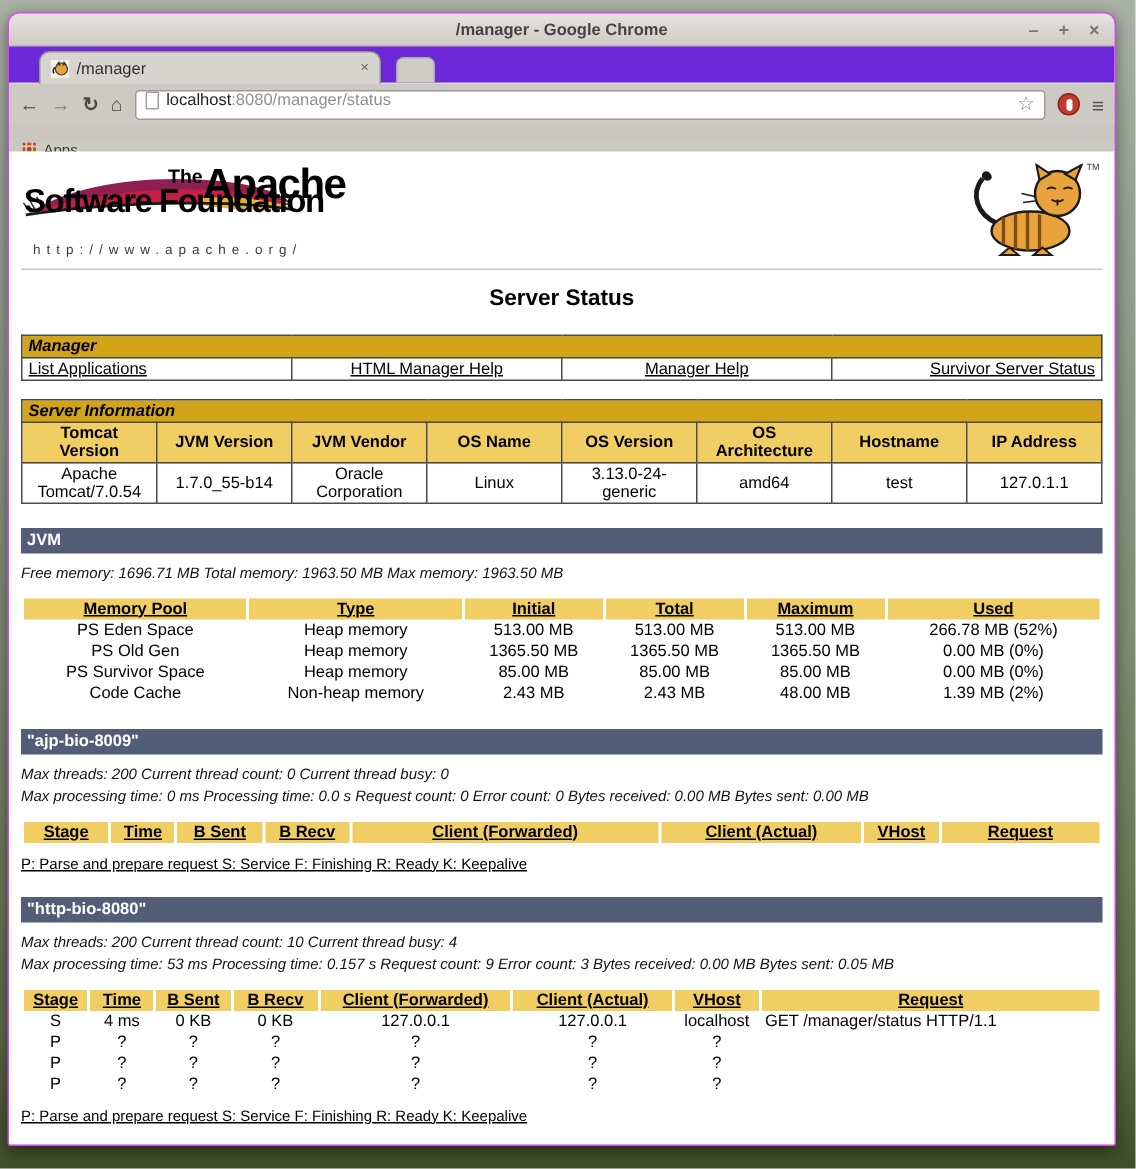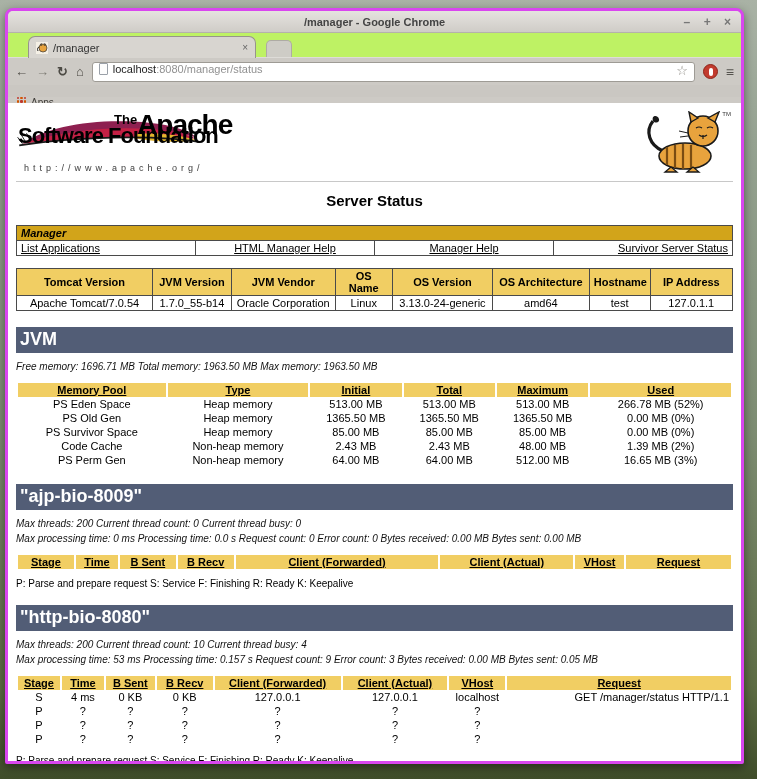--- a/index.html
+++ b/index.html
@@ -4,32 +4,32 @@
 <style>
   * { margin:0; padding:0; box-sizing:border-box; }
   html,body { width:757px; height:779px; }
   body {
     font-family:"Liberation Sans", sans-serif;
     background:linear-gradient(180deg,#a9b2a5 0%,#95a291 18%,#7d8c72 55%,#5d6c44 88%,#3f4d2a 100%);
     position:relative; overflow:hidden;
   }
   .window {
     position:absolute; left:5px; top:8px; width:739px; height:756px;
-    background:#cac7c2; border:3px solid #d946ef;
+    background:#cac7c2; border:1px solid #d946ef;
     border-radius:8px 8px 2px 2px; box-shadow:0 3px 10px rgba(0,0,0,.45);
     overflow:hidden;
   }
   .titlebar {
     height:22px; background:linear-gradient(#e5e3df,#cfccc7);
     text-align:center; line-height:22px; font-size:11px; font-weight:bold; color:#444;
     position:relative; border-bottom:1px solid #b5b2ac;
   }
   .win-controls { position:absolute; right:10px; top:0; font-size:12px; color:#777; }
   .win-controls span { margin-left:10px; cursor:pointer; }
-  .tabstrip { height:24px; background:#bef264; position:relative; }
+  .tabstrip { height:24px; background:#6d28d9; position:relative; }
   .tab {
     position:absolute; left:20px; top:3px; width:228px; height:22px;
     background:#d8d5d0; border:1px solid #97948c; border-bottom:none;
     border-radius:7px 7px 0 0; display:flex; align-items:center; gap:5px;
     padding:0 7px; font-size:11px; color:#333;
   }
   .tab-close { margin-left:auto; color:#666; font-size:10px; }
   .newtab-stub {
     position:absolute; left:258px; top:7px; width:26px; height:17px;
     background:#ceccc6; border:1px solid #aeaba4; border-bottom:none; border-radius:5px 5px 0 0;
@@ -86,40 +86,40 @@
   .manager-links td:nth-child(1) { width:23%; text-align:left; }
   .manager-links td:nth-child(2) { width:27%; text-align:center; }
   .manager-links td:nth-child(3) { width:18%; text-align:center; }
   .manager-links td:nth-child(4) { width:32%; text-align:right; }
   .server-table th:nth-child(1){width:19%} .server-table th:nth-child(2){width:11%}
   .server-table th:nth-child(3){width:14.5%} .server-table th:nth-child(4){width:8%}
   .server-table th:nth-child(5){width:14%} .server-table th:nth-child(6){width:13.5%}
   .server-table th:nth-child(7){width:8.5%} .server-table th:nth-child(8){width:11.5%}
 
   .section-bar {
-    background:#525D76; color:#fff; font-weight:bold; font-size:18px;
+    background:#525D76; color:#fff; font-weight:bold; font-size:11px;
     padding:2px 4px 3px; margin:16px 0 7px;
   }
   .stats { font-size:10px; line-height:1.35; margin:2px 0; color:#111;font-style:italic; }
   .flat-table { border-collapse:separate; border-spacing:2px 1px; table-layout:fixed; font-size:11px; margin-top:8px; }
   .flat-table th { background:#F1CE63; font-weight:bold; text-align:center; padding:1px 2px; height:14px;text-decoration:underline; }
   .flat-table td { text-align:center; padding:0 2px; height:13px; }
   .pool-table th:nth-child(1){width:21%} .pool-table th:nth-child(2){width:20%}
   .pool-table th:nth-child(3){width:13%} .pool-table th:nth-child(4){width:13%}
   .pool-table th:nth-child(5){width:13%} .pool-table th:nth-child(6){width:20%}
   .conn-ajp th:nth-child(1){width:8%} .conn-ajp th:nth-child(2){width:6%}
   .conn-ajp th:nth-child(3){width:8%} .conn-ajp th:nth-child(4){width:8%}
   .conn-ajp th:nth-child(5){width:29%} .conn-ajp th:nth-child(6){width:19%}
   .conn-ajp th:nth-child(7){width:7%} .conn-ajp th:nth-child(8){width:15%}
   .conn-http th:nth-child(1){width:6%} .conn-http th:nth-child(2){width:6%}
   .conn-http th:nth-child(3){width:7%} .conn-http th:nth-child(4){width:8%}
   .conn-http th:nth-child(5){width:18%} .conn-http th:nth-child(6){width:15%}
   .conn-http th:nth-child(7){width:8%} .conn-http th:nth-child(8){width:32%}
-  .conn-http td:last-child { text-align:right; }
-  .legend { font-size:10px; margin:8px 0 4px; }
+  .conn-http td:last-child { text-align:left; }
+  .legend { font-size:10px; margin:8px 0 4px;text-decoration:underline; }
 </style>
 </head>
 <body>
 
 <div class="window">
 
   <div class="titlebar">
     <span>/manager - Google Chrome</span>
     <span class="win-controls">
       <span>–</span>
@@ -216,20 +216,23 @@
             <td>List Applications</td>
             <td>HTML Manager Help</td>
             <td>Manager Help</td>
             <td>Survivor Server Status</td>
           </tr>
     </tbody>
       </table>
 
     <table class="grid-table server-table">
       <tbody>
+          <tr>
+            <td class="title-cell" colspan="8">Server Information</td>
+          </tr>
       <tr class="colhead">
             <th>Tomcat Version</th>
             <th>JVM Version</th>
             <th>JVM Vendor</th>
             <th>OS Name</th>
             <th>OS Version</th>
             <th>OS Architecture</th>
             <th>Hostname</th>
             <th>IP Address</th>
           </tr>
@@ -285,28 +288,20 @@
             <td>0.00 MB (0%)</td>
           </tr>
           <tr>
             <td>Code Cache</td>
             <td>Non-heap memory</td>
             <td>2.43 MB</td>
             <td>2.43 MB</td>
             <td>48.00 MB</td>
             <td>1.39 MB (2%)</td>
           </tr>
-          <tr>
-            <td>PS Perm Gen</td>
-            <td>Non-heap memory</td>
-            <td>64.00 MB</td>
-            <td>64.00 MB</td>
-            <td>512.00 MB</td>
-            <td>16.65 MB (3%)</td>
-          </tr>
         </tbody>
     </table>
 
     <div class="section-bar">"ajp-bio-8009"</div>
     <p class="stats">Max threads: 200 Current thread count: 0 Current thread busy: 0</p>
     <p class="stats">Max processing time: 0 ms Processing time: 0.0 s Request count: 0 Error count: 0 Bytes received: 0.00 MB Bytes sent: 0.00 MB</p>
     <table class="flat-table conn-ajp">
       <thead>
           <tr>
             <th>Stage</th>

